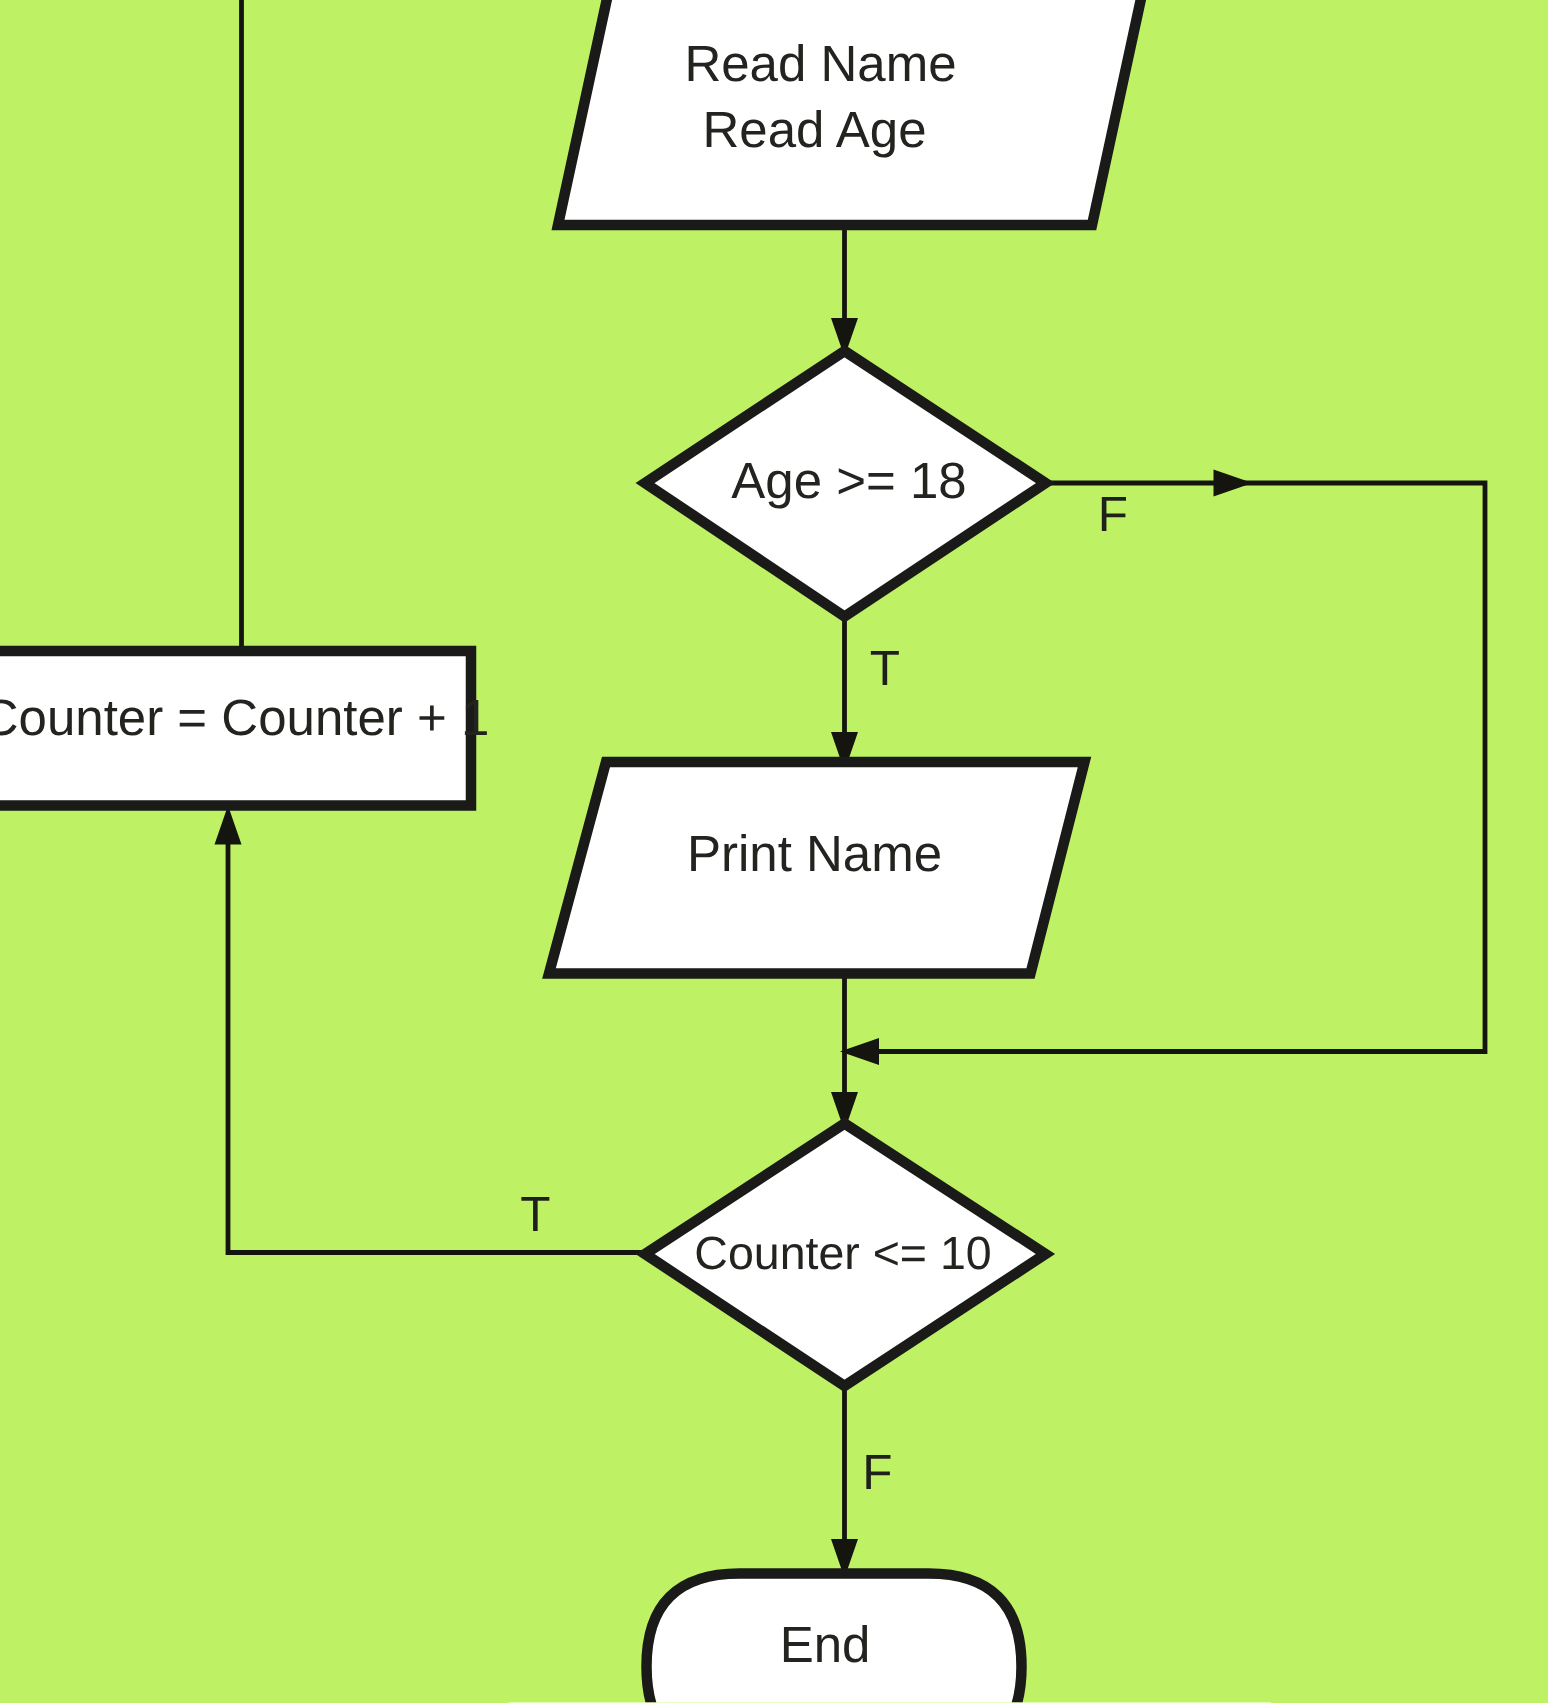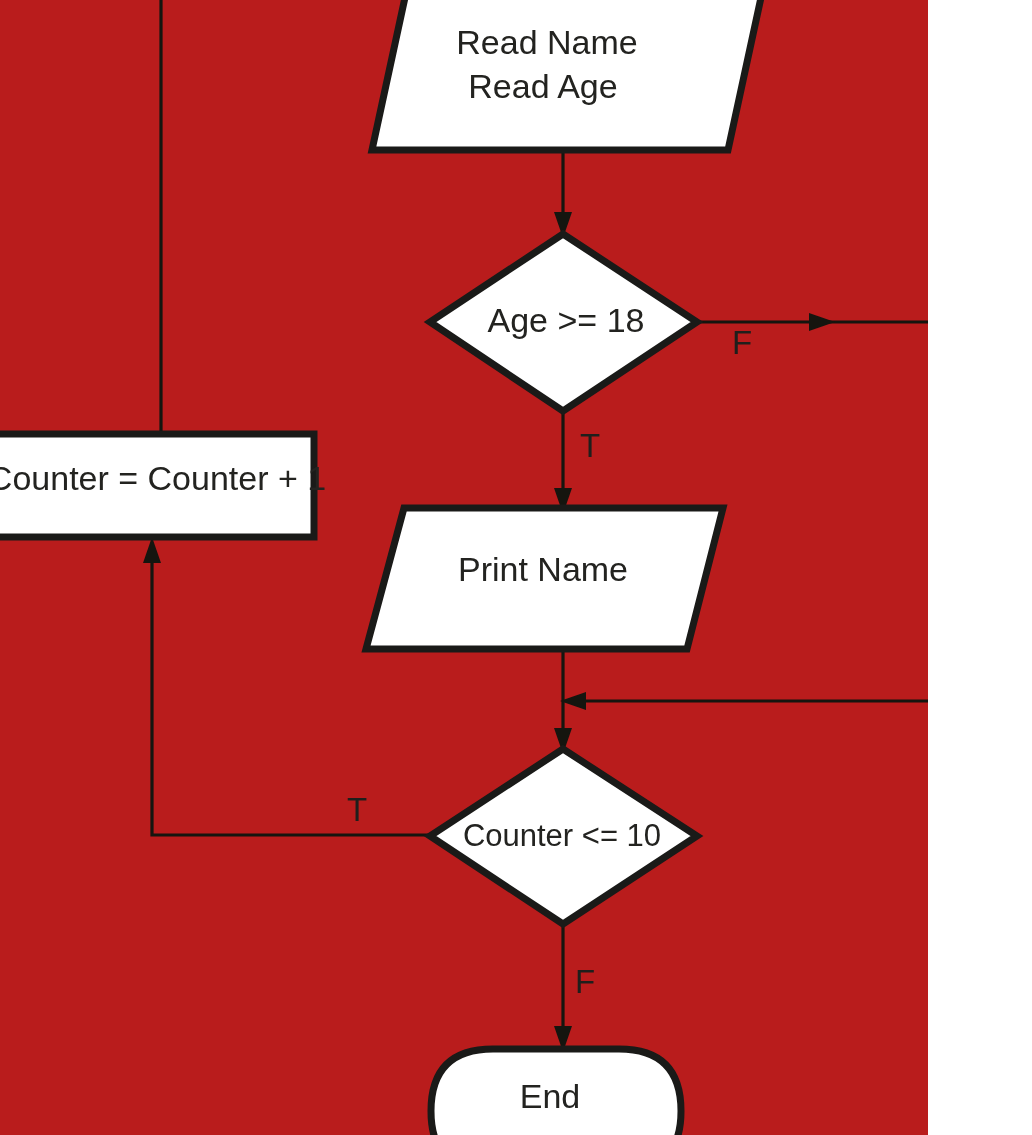--- a/index.html
+++ b/index.html
@@ -5,23 +5,23 @@
   html, body {
     margin: 0;
     padding: 0;
     background: #ffffff;
   }
   body {
     font-family: "Liberation Sans", sans-serif;
   }
   #flowchart-canvas {
     position: relative;
-    width: 928px;
+    width: 1032px;
     height: 1135px;
-    background: #b91c1c;
+    background: #bef264;
     overflow: hidden;
   }
   #flowchart-svg {
     position: absolute;
     top: 0;
     left: 0;
     width: 1032px;
     height: 1135px;
   }
   .shape-outline {

